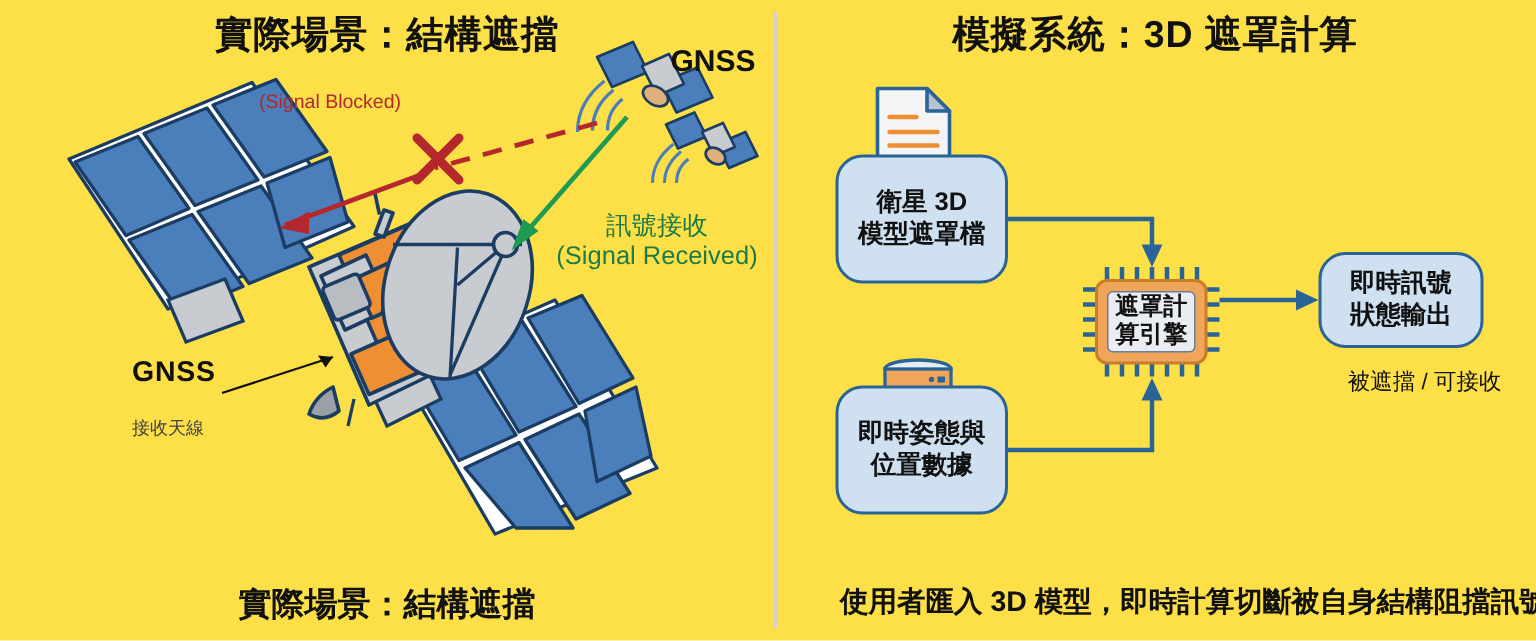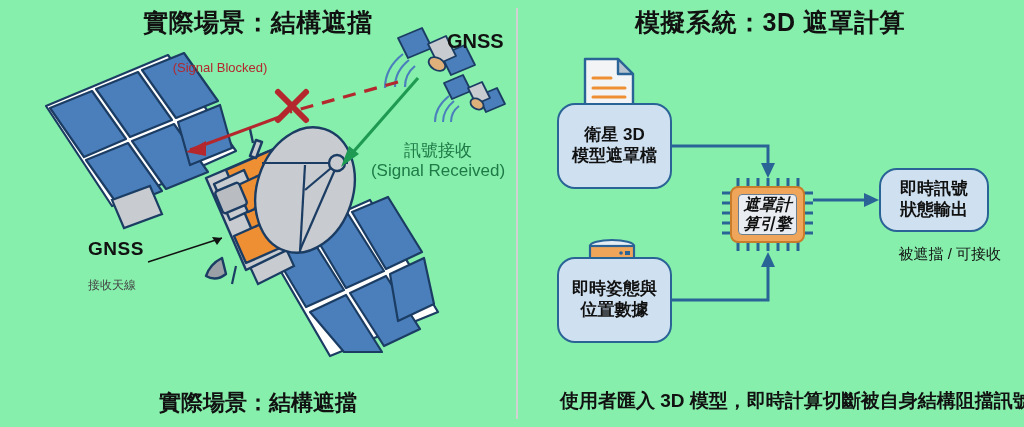--- a/index.html
+++ b/index.html
@@ -1,18 +1,18 @@
 <!DOCTYPE html>
 <html><head>
 <meta charset="utf-8">
 <style>
   html,body{margin:0;padding:0;background:#ffffff;}
   body{width:1024px;height:427px;overflow:hidden;
        font-family:"Liberation Sans","DejaVu Sans",sans-serif;}
-  #stage{position:relative;width:1024px;height:427px;background:#86efac;}
+  #stage{position:relative;width:1024px;height:427px;background:#fde047;}
 
   
   .divider{position:absolute;left:516px;top:8px;width:2px;height:411px;
            background:#d2d2d2;}
 
   
   .panel-title{position:absolute;font-weight:bold;color:#111;
                letter-spacing:.5px;white-space:nowrap;}
   #title-left{left:0;top:6px;width:516px;text-align:center;font-size:25px;}
   #title-right{left:516px;top:6px;width:508px;text-align:center;font-size:25px;}
@@ -45,21 +45,21 @@
   .node span{display:block;}
 
   
   #chip{position:absolute;left:722px;top:178px;width:91px;height:73px;}
   #chip .body{position:absolute;left:8px;top:8px;right:8px;bottom:8px;
               background:#f0a65a;border:2.2px solid #c97c2a;border-radius:8px;}
   #chip .core{position:absolute;left:16px;top:16px;right:16px;bottom:16px;
               background:#e9edf2;border:1.6px solid #6b7e8f;border-radius:4px;
               display:flex;align-items:center;justify-content:center;
               flex-direction:column;font-weight:bold;font-size:16px;color:#111;
-              line-height:1.15;font-style:italic;}
+              line-height:1.15;}
 
   
   .doc{position:absolute;left:583px;top:56px;width:52px;height:64px;}
   
   .srv{position:absolute;left:583px;top:238px;width:58px;height:52px;}
 
   .caption-sub{position:absolute;left:869px;top:245px;width:132px;
                text-align:right;font-size:15px;color:#111;white-space:nowrap;}
 
   svg{display:block;overflow:visible;}

